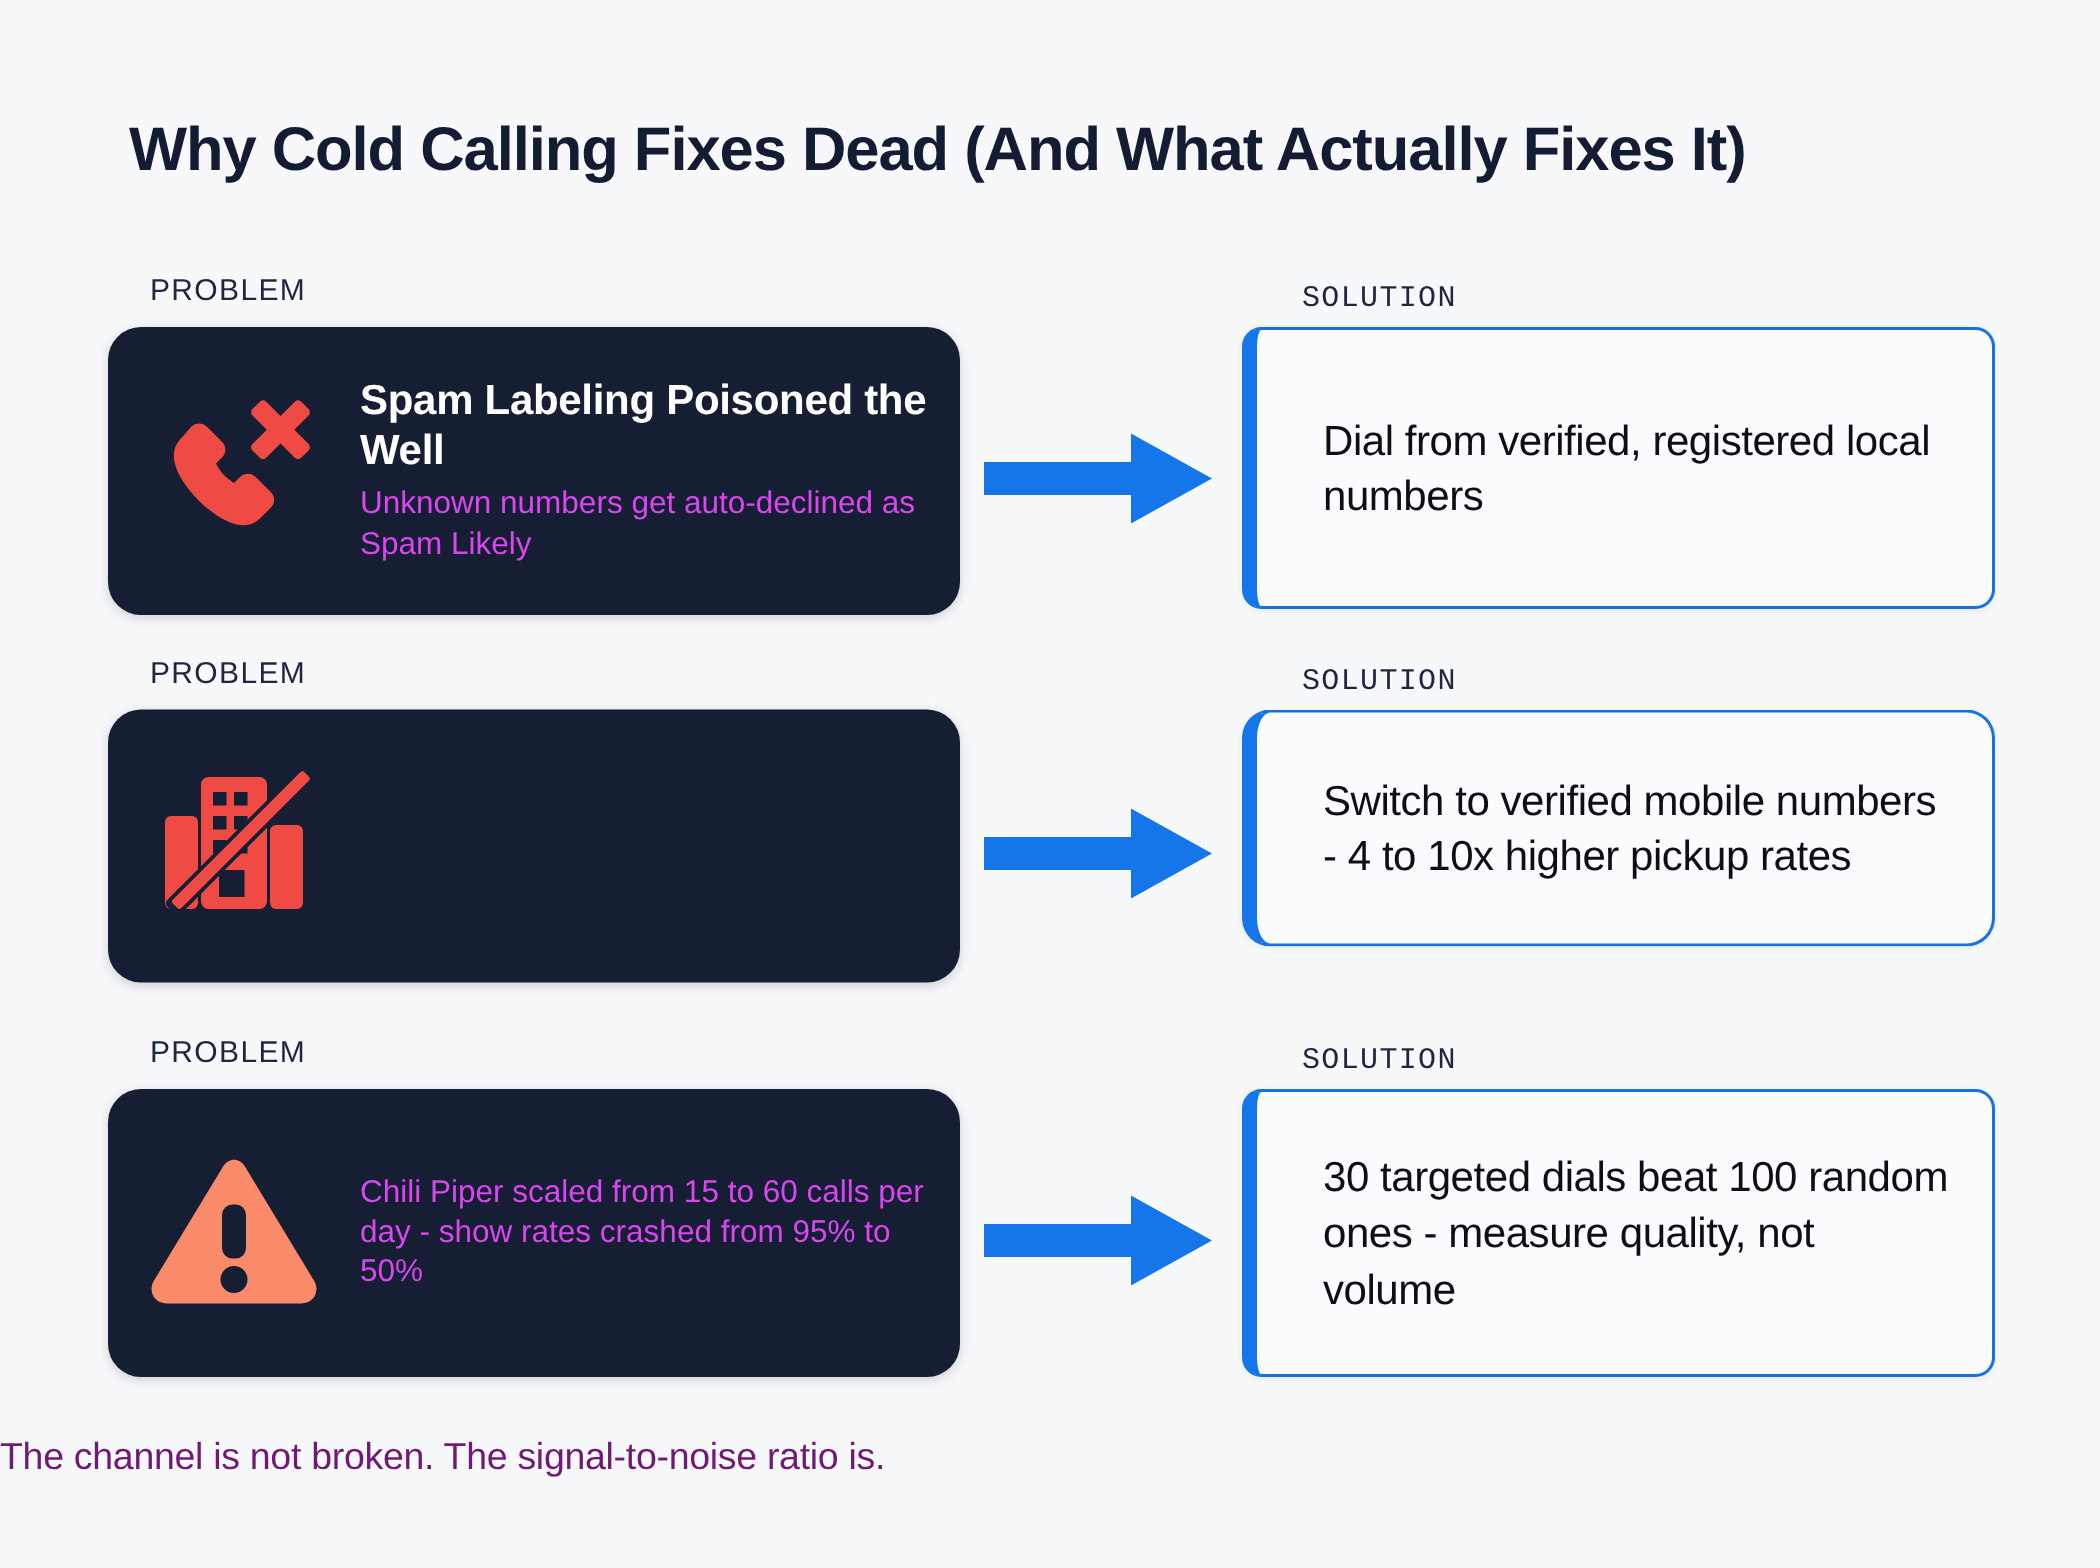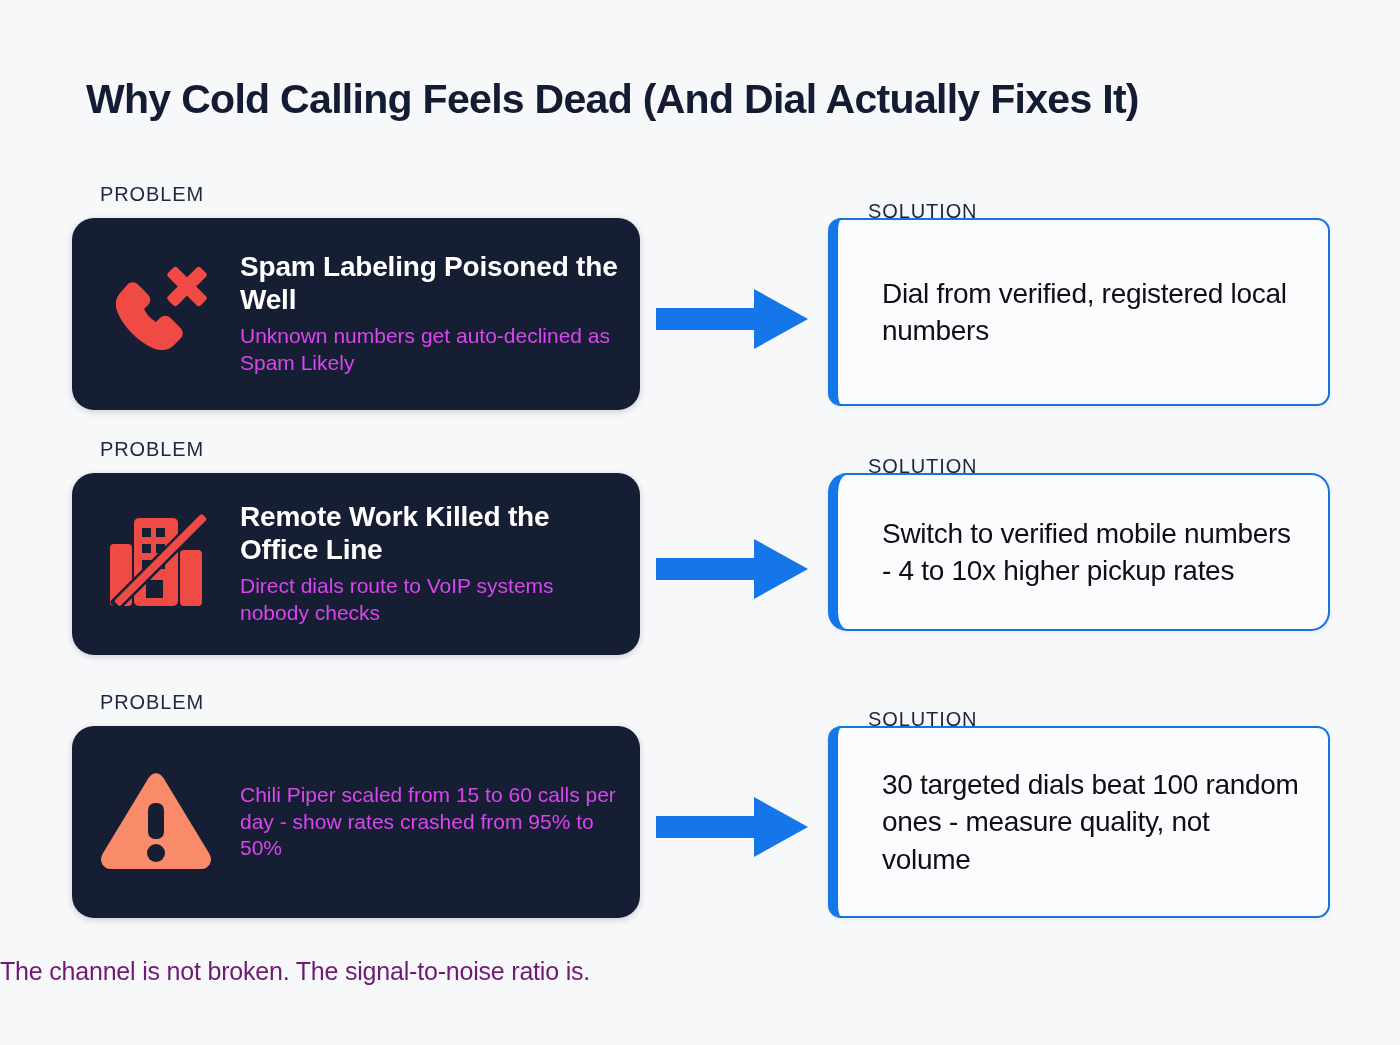--- a/index.html
+++ b/index.html
@@ -42,21 +42,21 @@
   
   .col-label {
     position: absolute;
     font-size: 20px;
     letter-spacing: 0.9px;
     color: #1d2740;
     font-weight: normal;
     line-height: 1;
   }
   .label-problem { left: 100px;  top: 6px; }
-  .label-solution{ left: 868px;  top: 23px; }
+  .label-solution{ left: 868px;  top: 12px; font-family: Liberation Mono, monospace; }
 
   
   .problem-card {
     position: absolute;
     left: 72px;
     top: 40px;
     width: 568px;
     height: 192px;
     background: #151e33;
     border-radius: 22px;
@@ -143,21 +143,21 @@
     top: 957px;
     width: 1312px;
     font-size: 25px;
     color: #701a75;
     letter-spacing: -0.2px;
   }
 </style>
 </head>
 <body>
 
-<div class="page-title">Why Cold Calling Feels Dead (And Dial Actually Fixes It)</div>
+<div class="page-title">Why Cold Calling Fixes Dead (And What Actually Fixes It)</div>
 
 <div class="row row-1">
 
   <div class="col-label label-problem">PROBLEM</div>
   <div class="col-label label-solution">SOLUTION</div>
 
   <div class="problem-card">
     <div class="icon-wrap">
       <svg width="108" height="108" viewBox="0 0 108 108" aria-hidden="true">
         <g fill="#f04a44">
@@ -212,24 +212,20 @@
           <rect x="56" y="52" width="9" height="9"></rect>
 
           <rect x="46" y="72" width="17" height="18"></rect>
         </g>
 
         <g>
           <rect x="-4" y="50" width="132" height="13" rx="3" transform="rotate(-45 56 56)" fill="#151e33"></rect>
           <rect x="0" y="52.5" width="124" height="8" rx="2" transform="rotate(-45 56 56)" fill="#f04a44"></rect>
         </g>
       </svg>
-    </div>
-    <div class="problem-text">
-      <div class="problem-title">Remote Work Killed the Office Line</div>
-      <div class="problem-desc">Direct dials route to VoIP systems nobody checks</div>
     </div>
   </div>
 
   <div class="arrow">
     <svg width="152" height="60" viewBox="0 0 152 60" aria-hidden="true">
       <path d="M0 19 H98 V0 L152 30 L98 60 V41 H0 Z" fill="#1476e8"></path>
     </svg>
   </div>
 
   <div class="solution-box">

